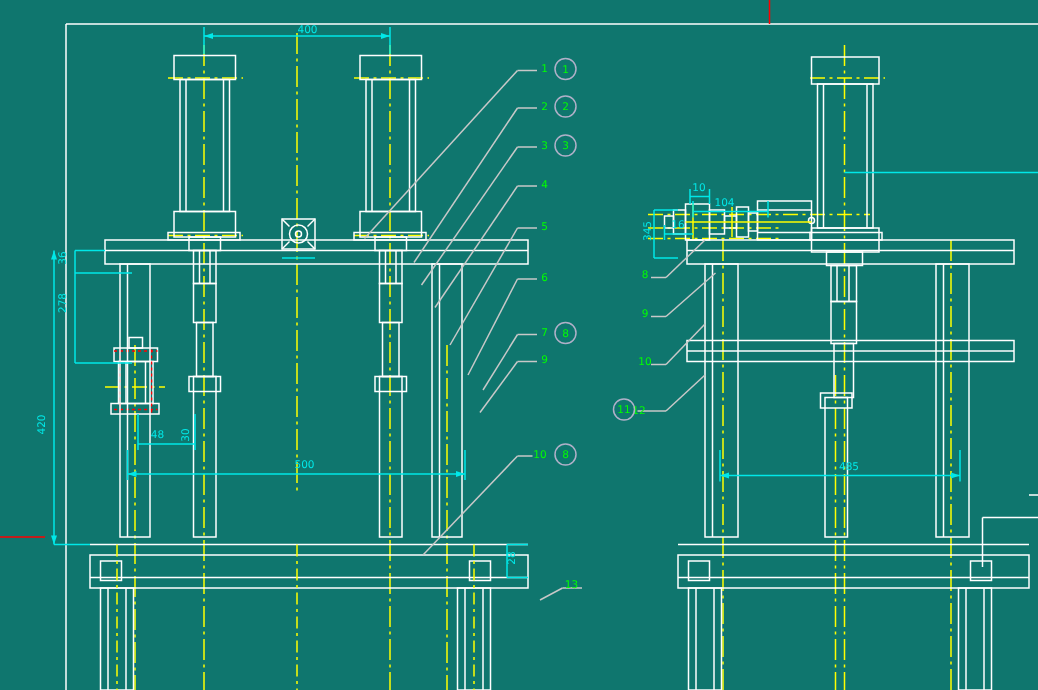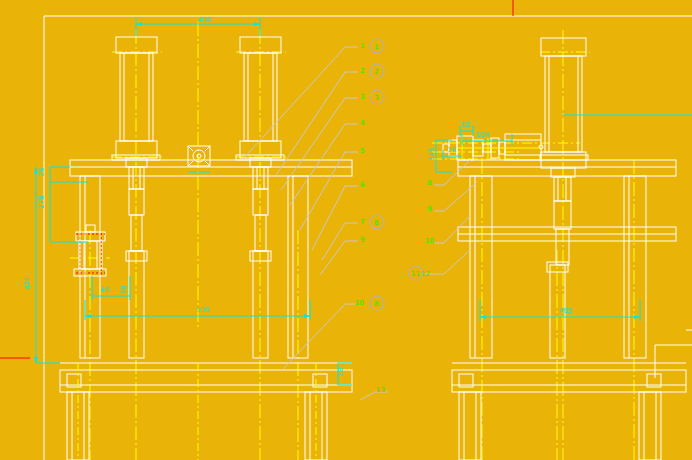--- a/index.html
+++ b/index.html
@@ -1,18 +1,18 @@
 <!DOCTYPE html>
 <html><head>
 <meta charset="utf-8">
 <style>
   html,body{margin:0;padding:0;background:#000;}
   body{width:692px;height:460px;overflow:hidden;
        font-family:"DejaVu Sans",sans-serif;}
-  #stage{position:relative;width:692px;height:460px;background:#eab308;}
+  #stage{position:relative;width:692px;height:460px;background:#0f766e;}
   svg{display:block;position:absolute;top:0;left:0;}
 </style>
 </head>
 <body>
 
 <div id="stage">
 
 <svg id="drawing" width="692" height="460" viewBox="0 0 692 460">
 
   <g stroke="#ffffff" stroke-width="1" fill="none">

